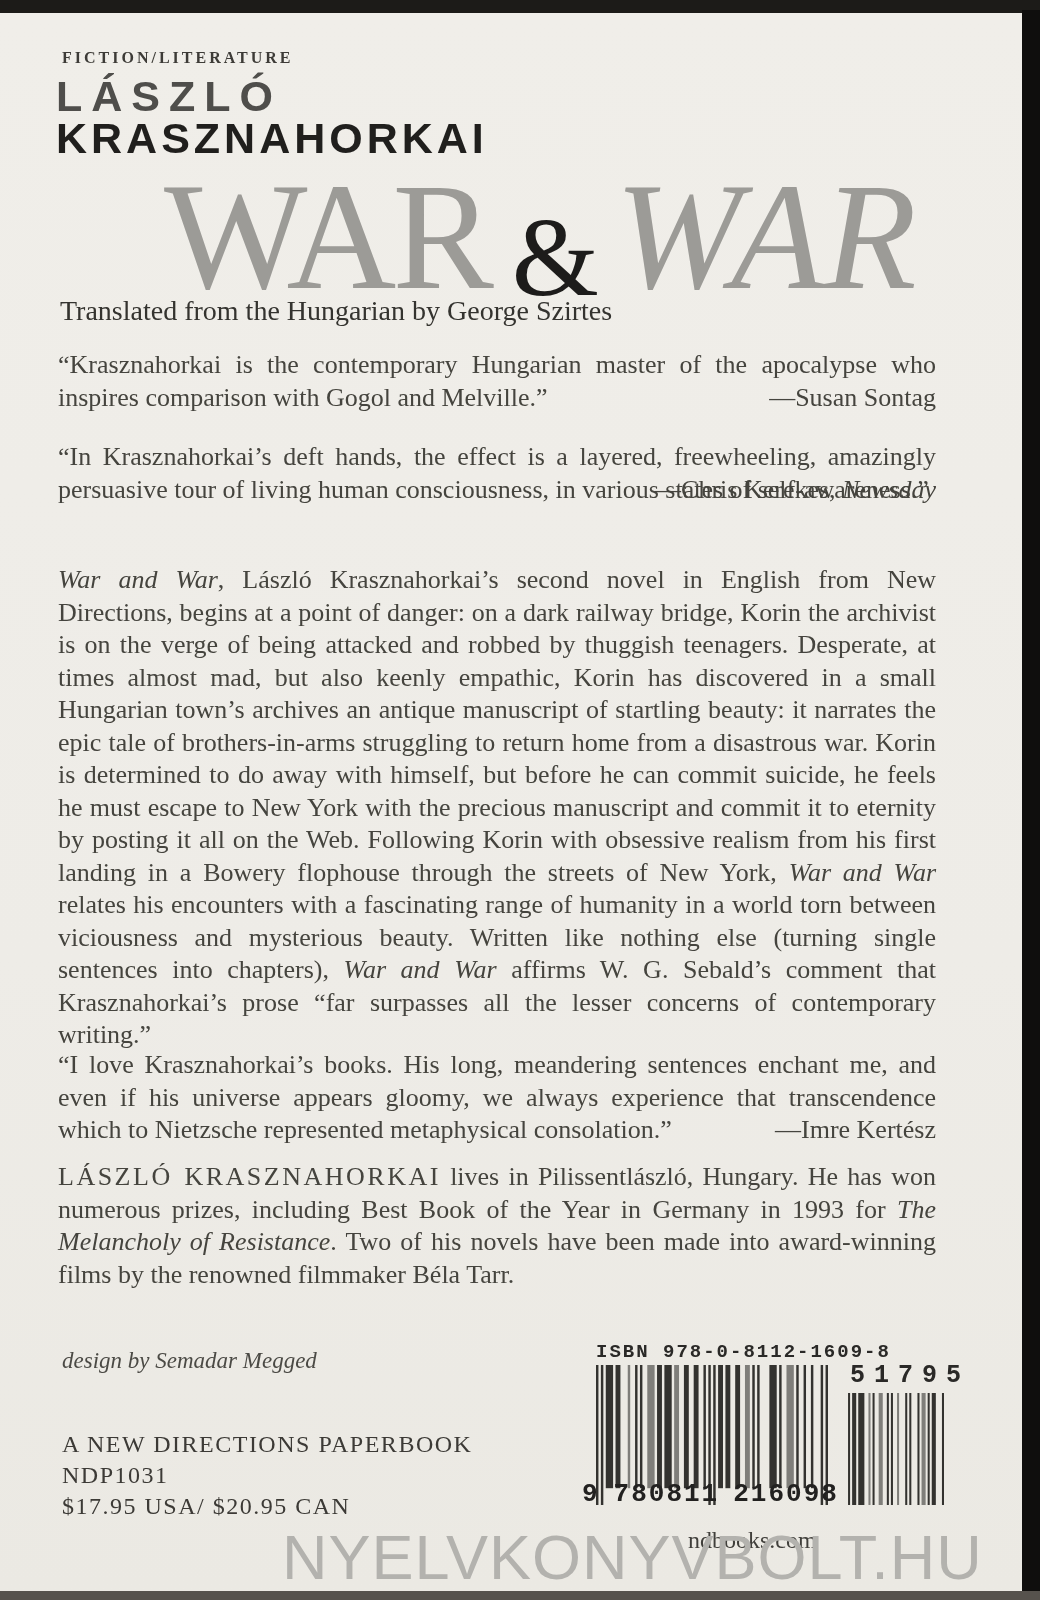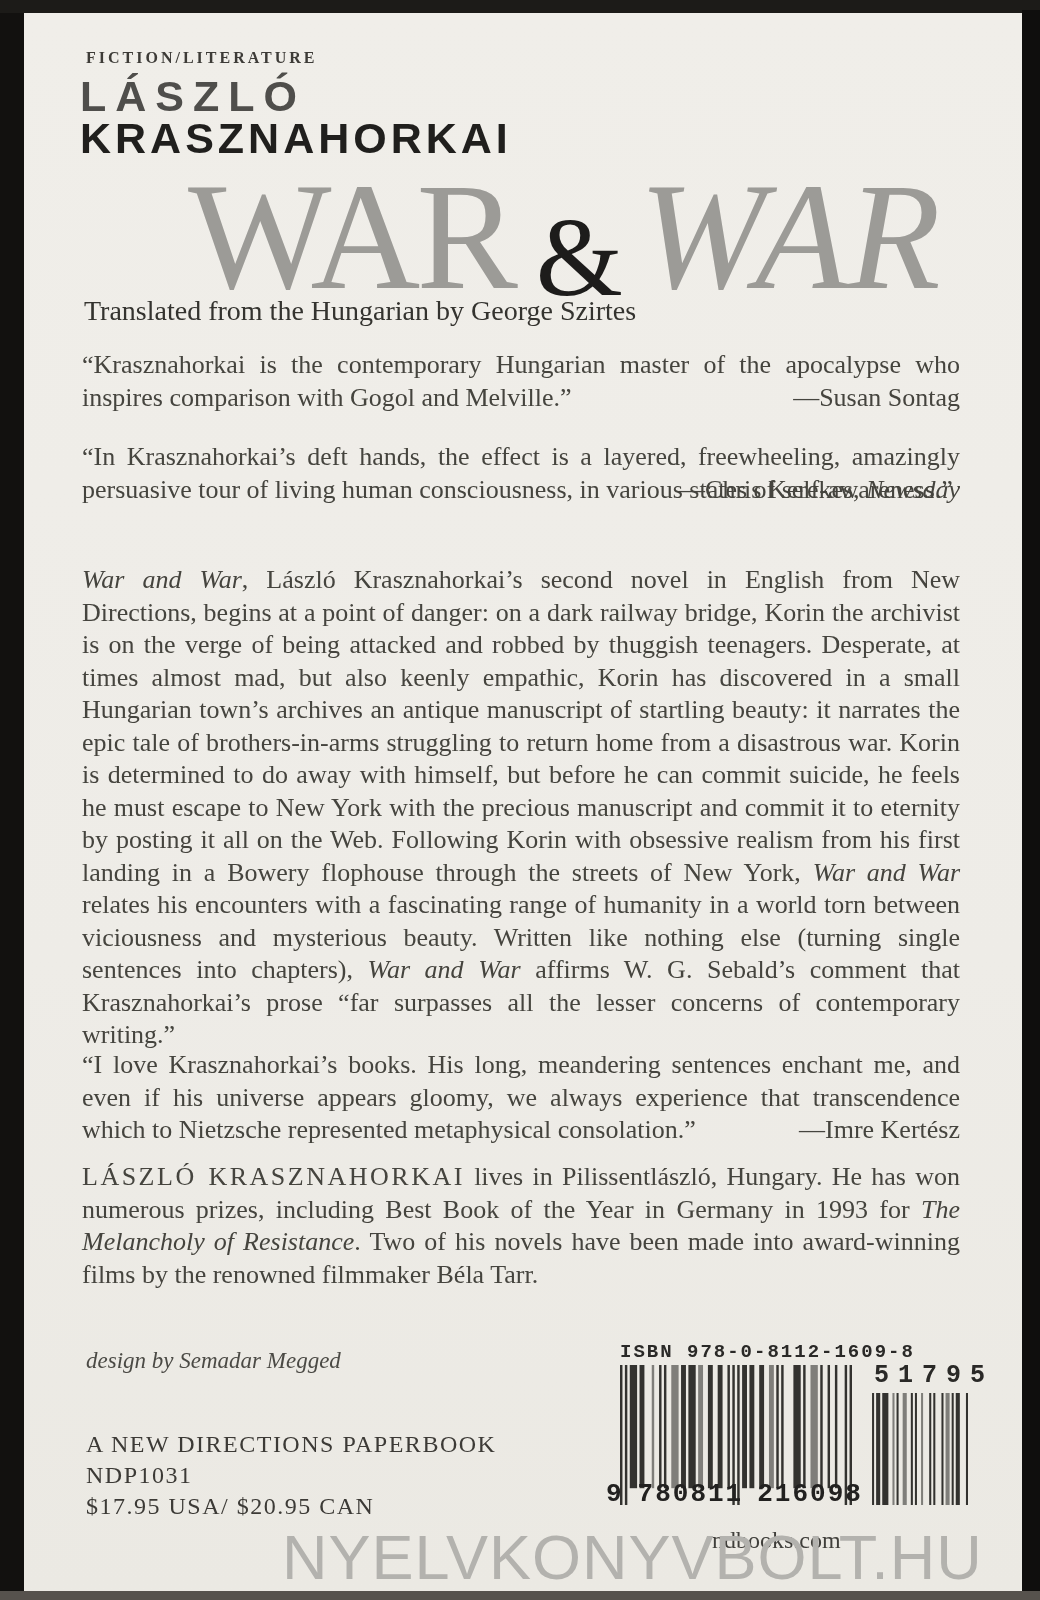--- a/index.html
+++ b/index.html
@@ -1,19 +1,19 @@
 <!DOCTYPE html>
 <html><head>
 <meta charset="utf-8">
 <style>
   html,body{margin:0;padding:0;background:#111;}
   .page{position:relative;width:1040px;height:1600px;overflow:hidden;
         background:#12110f;font-family:"Liberation Serif",serif;}
   .cover{position:absolute;left:0;top:13px;right:18px;bottom:9px;
-         background:linear-gradient(180deg,#f0eee9 0%,#eeece7 60%,#ebe9e3 100%);margin-left:24px;}
+         background:linear-gradient(180deg,#f0eee9 0%,#eeece7 60%,#ebe9e3 100%);}
   .edge-top{position:absolute;left:0;top:0;width:100%;height:13px;background:#1c1b18;}
   .edge-right{position:absolute;right:0;top:10px;width:18px;height:1590px;background:#0f0e0d;}
   .edge-bottom{position:absolute;left:0;bottom:0;width:100%;height:9px;background:#56524d;}
 
   .abs{position:absolute;}
   .category{left:62px;top:36px;font-size:16px;font-weight:bold;letter-spacing:3px;color:#3d3b37;}
   .author1{left:56px;top:62px;font-family:"Liberation Sans",sans-serif;font-weight:bold;
            font-size:43px;letter-spacing:9px;color:#4f4e4b;line-height:1;}
   .author2{left:56px;top:104px;font-family:"Liberation Sans",sans-serif;font-weight:bold;
            font-size:43px;letter-spacing:4px;color:#201f1d;line-height:1;}

